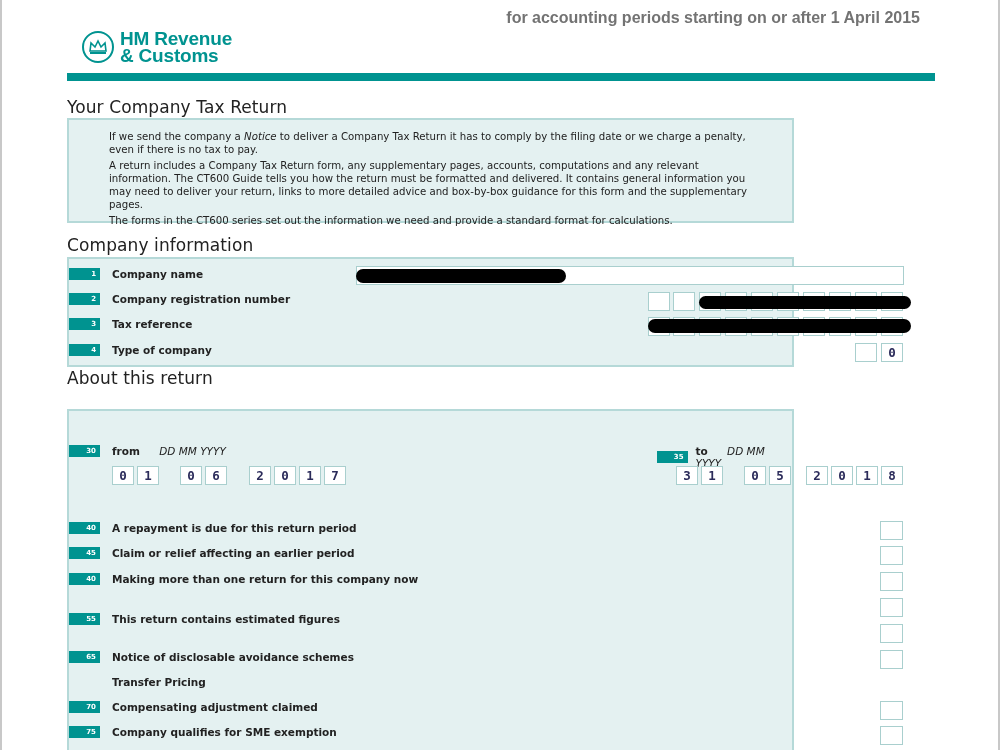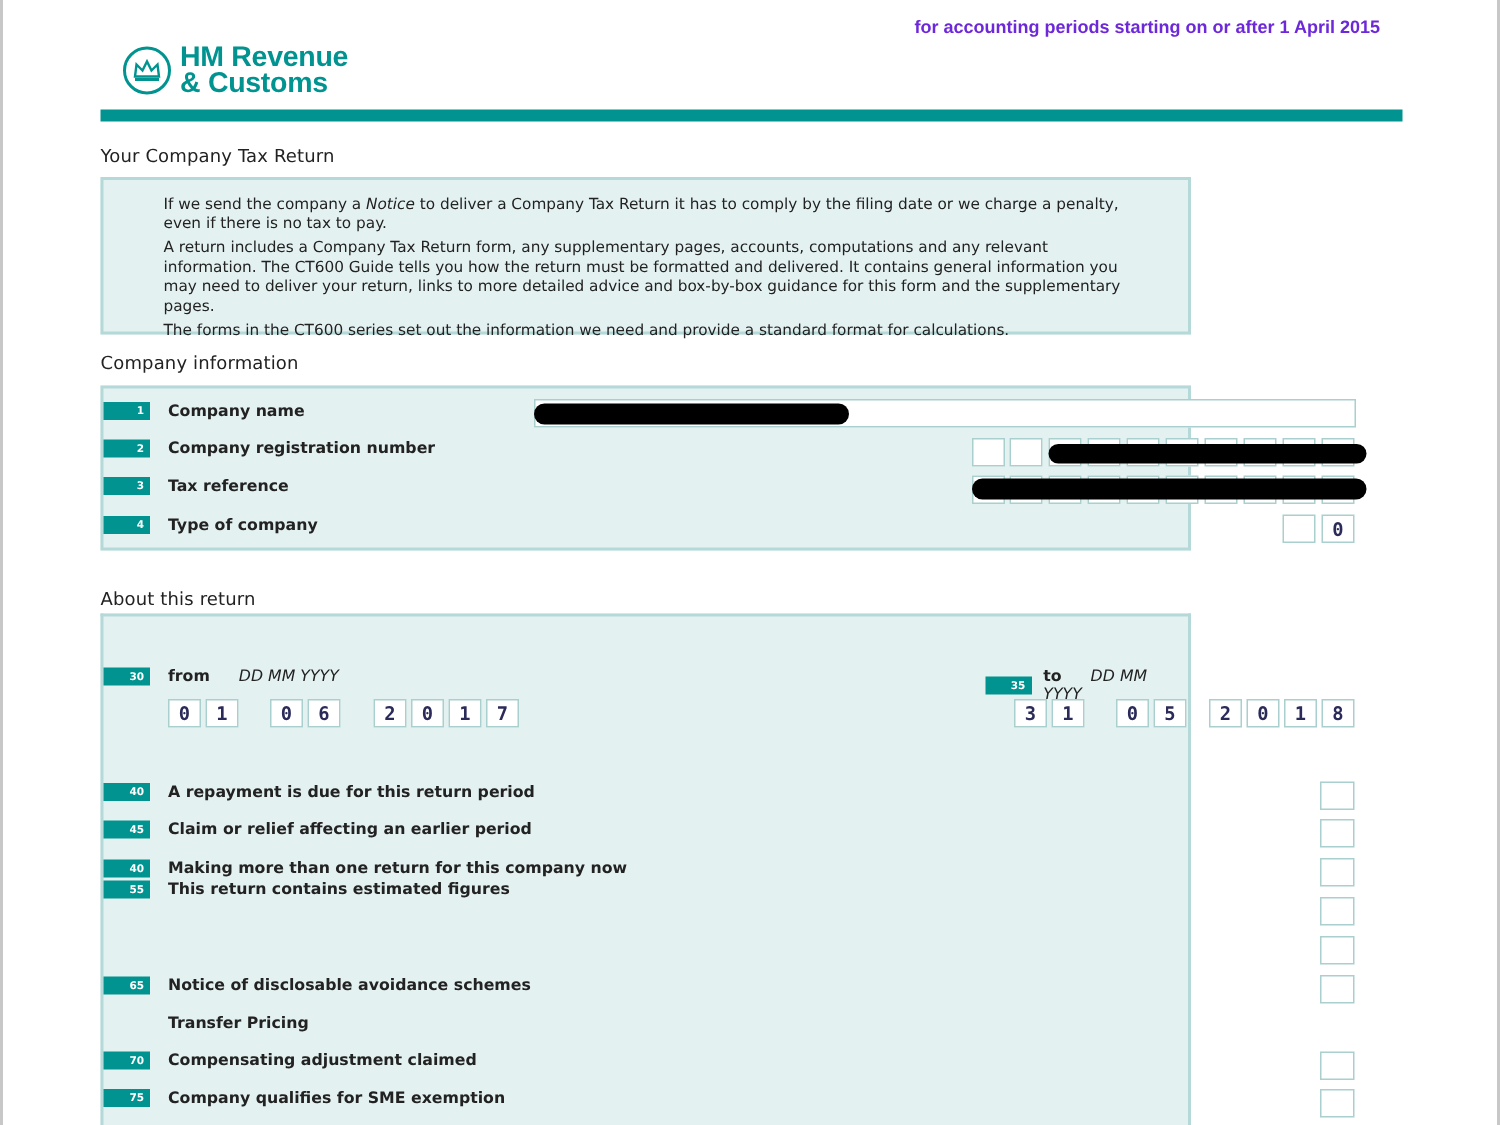--- a/index.html
+++ b/index.html
@@ -17,24 +17,24 @@
   .crest {
     width: 32px; height: 32px; border: 2px solid #009390; border-radius: 50%;
     display: flex; align-items: center; justify-content: center; margin-right: 6px;
     box-sizing: border-box;
   }
   .crest svg { width: 22px; height: 22px; }
   .logo-text { color: #009390; font-family: "Liberation Sans", sans-serif; font-size: 19px; line-height: 17px; font-weight: bold; letter-spacing: -0.2px; }
   .title-block { position: absolute; right: 80px; top: 10px; text-align: right; font-family: "Liberation Sans", sans-serif; }
   .title-main { color: #009390; font-size: 24px; font-weight: bold; line-height: 28px; }
   .title-sub { color: #009390; font-size: 14px; font-weight: bold; line-height: 17px; }
-  .title-sub2 { color: #6d28d9; font-size: 12px; font-weight: bold; line-height: 16px; }
+  .title-sub2 { color: #737373; font-size: 16px; font-weight: bold; line-height: 16px; }
   .header-rule { position: absolute; left: 67px; top: 73px; width: 868px; height: 8px; background: #009390; }
 
-  .section-title { position: absolute; left: 67px; font-size: 12px; color: #222; letter-spacing: 0.1px; }
+  .section-title { position: absolute; left: 67px; font-size: 17px; color: #222; letter-spacing: 0.1px; }
   .panel {
     position: absolute; left: 67px; width: 727px;
     background: #e4f1f1; border: 2px solid #b5d9d8; box-sizing: border-box;
   }
   .intro p { margin: 0; font-size: 10.2px; line-height: 13px; color: #222; }
   .intro { padding: 10px 40px 0 40px; }
   .intro p + p { margin-top: 3px; }
 
   .row { position: absolute; left: 0; display: flex; align-items: center; }
   .boxnum {
@@ -128,21 +128,21 @@
   <div class="redact" style="left:579px;top:60px;width:263px;height:14px"></div>
 
   <div class="row" style="top:85px">
     <div class="boxnum">4</div>
     <div class="label">Type of company</div>
   </div>
   <div class="cell" style="left:786px;top:84px"></div>
   <div class="cell" style="left:812px;top:84px">0</div>
 </div>
 
-<div class="section-title" style="top:392px">About this return</div>
+<div class="section-title" style="top:368px">About this return</div>
 <div class="panel" style="top:409px;height:345px;border-bottom:none">
 
   <div class="row" style="top:34px">
     <div class="boxnum">30</div>
     <div class="label"><span>from</span>&nbsp;&nbsp;<i>DD MM YYYY</i></div>
   </div>
   <div class="row" style="top:34px;left:588px">
     <div class="boxnum">35</div>
     <div class="label" style="margin-left:8px"><span>to</span>&nbsp;&nbsp;<i>DD MM YYYY</i></div>
   </div>
@@ -177,21 +177,21 @@
     <div class="label">Claim or relief affecting an earlier period</div>
   </div>
   <div class="check" style="left:811px;top:135px"></div>
 
   <div class="row" style="top:162px">
     <div class="boxnum">40</div>
     <div class="label">Making more than one return for this company now</div>
   </div>
   <div class="check" style="left:811px;top:161px"></div>
 
-  <div class="row" style="top:176px">
+  <div class="row" style="top:202px">
     <div class="boxnum">55</div>
     <div class="label">This return contains estimated figures</div>
   </div>
   <div class="check" style="left:811px;top:187px"></div>
 
   <div class="check" style="left:811px;top:213px"></div>
 
   <div class="row" style="top:240px">
     <div class="boxnum">65</div>
     <div class="label">Notice of disclosable avoidance schemes</div>

